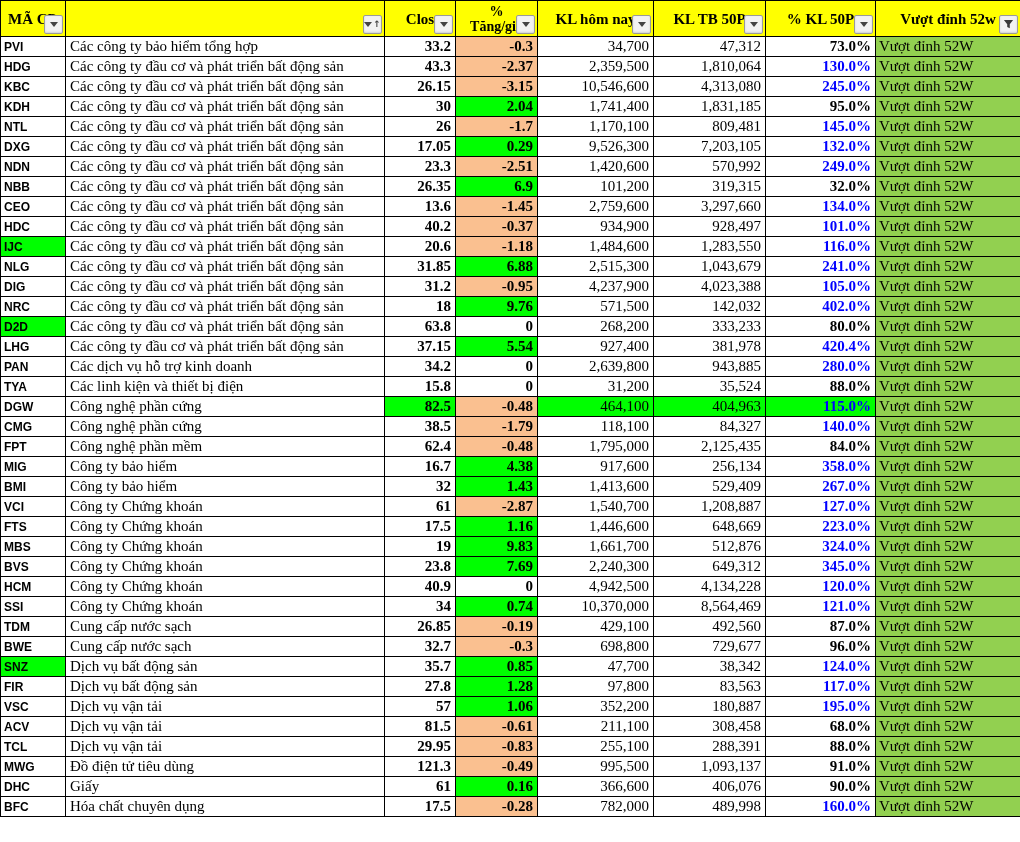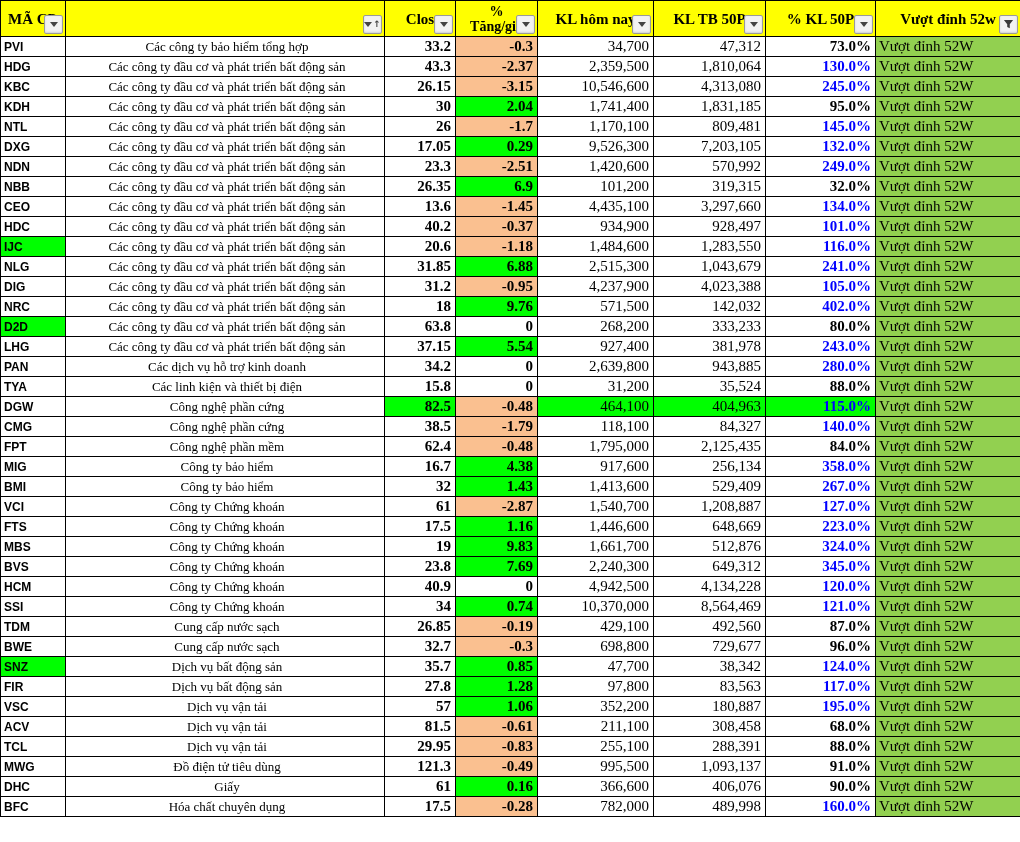--- a/index.html
+++ b/index.html
@@ -7,21 +7,21 @@
   table{border-collapse:collapse;table-layout:fixed;width:1020px;}
   th,td{border:1px solid #000;overflow:hidden;white-space:nowrap;padding:0;box-sizing:border-box;}
   thead th{background:var(--c-header);height:36px;position:relative;vertical-align:middle;
            font-weight:bold;font-size:15px;text-align:center;}
   thead th.h-code{text-align:left;padding-left:7px;}
   thead th.h-change .th-label{font-size:14px;line-height:15px;}
   .th-label{white-space:pre-line;display:inline-block;vertical-align:middle;}
   tbody td{height:20px;vertical-align:middle;}
   .code{font-family:"Liberation Sans","DejaVu Sans",sans-serif;font-weight:bold;
         font-size:12px;padding-left:3px;text-align:left;}
-  .industry{font-size:13px;padding-left:4px;text-align:center;}
+  .industry{font-size:15px;padding-left:4px;text-align:left;}
   .num{text-align:right;padding-right:4px;font-size:15px;}
   .bold{font-weight:bold;}
   .pos{background:var(--c-green);font-family:Liberation Serif, serif;}
   .neg{background:var(--c-orange);margin-top:28px;}
   .hl{background:var(--c-green);}
   .blue{color:var(--c-blue);}
   .breakout{background:var(--c-ltgreen);font-size:15px;padding-left:3px;text-align:left;}
   
   .fbtn{position:absolute;right:2px;bottom:2px;width:17px;height:17px;
         background:#f2f2f2;border:1px solid #9a9a9a;border-radius:2px;
@@ -196,21 +196,21 @@
     <td class="num vol-avg">319,315</td>
     <td class="num bold pct">32.0%</td>
     <td class="breakout">Vượt đỉnh 52W</td>
   </tr>
 
   <tr>
     <td class="code">CEO</td>
     <td class="industry">Các công ty đầu cơ và phát triển bất động sản</td>
     <td class="num bold close">13.6</td>
     <td class="num bold change neg">-1.45</td>
-    <td class="num vol-today">4,435,100</td>
+    <td class="num vol-today">2,759,600</td>
     <td class="num vol-avg">3,297,660</td>
     <td class="num bold pct blue">134.0%</td>
     <td class="breakout">Vượt đỉnh 52W</td>
   </tr>
 
   <tr>
     <td class="code">HDC</td>
     <td class="industry">Các công ty đầu cơ và phát triển bất động sản</td>
     <td class="num bold close">40.2</td>
     <td class="num bold change neg">-0.37</td>
@@ -276,21 +276,21 @@
     <td class="breakout">Vượt đỉnh 52W</td>
   </tr>
 
   <tr>
     <td class="code">LHG</td>
     <td class="industry">Các công ty đầu cơ và phát triển bất động sản</td>
     <td class="num bold close">37.15</td>
     <td class="num bold change pos">5.54</td>
     <td class="num vol-today">927,400</td>
     <td class="num vol-avg">381,978</td>
-    <td class="num bold pct blue">243.0%</td>
+    <td class="num bold pct blue">420.4%</td>
     <td class="breakout">Vượt đỉnh 52W</td>
   </tr>
 
   <tr>
     <td class="code">PAN</td>
     <td class="industry">Các dịch vụ hỗ trợ kinh doanh</td>
     <td class="num bold close">34.2</td>
     <td class="num bold change">0</td>
     <td class="num vol-today">2,639,800</td>
     <td class="num vol-avg">943,885</td>

